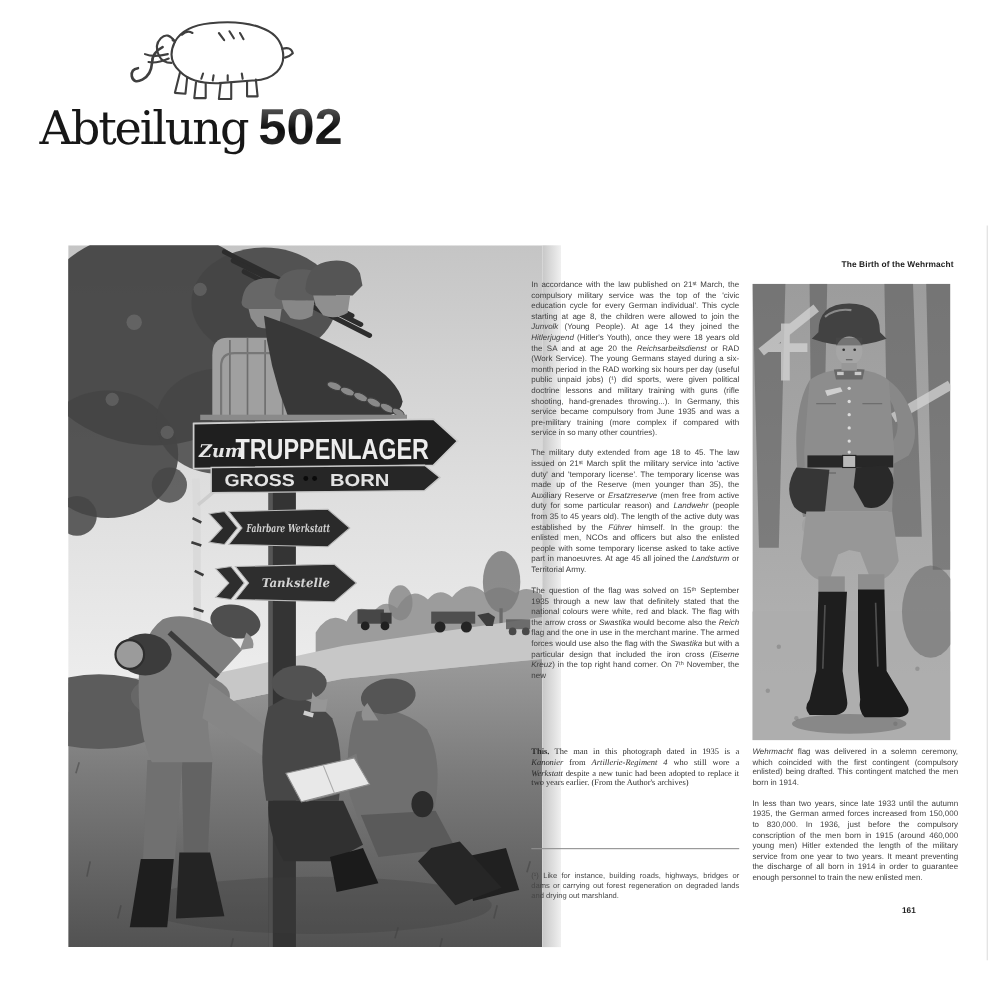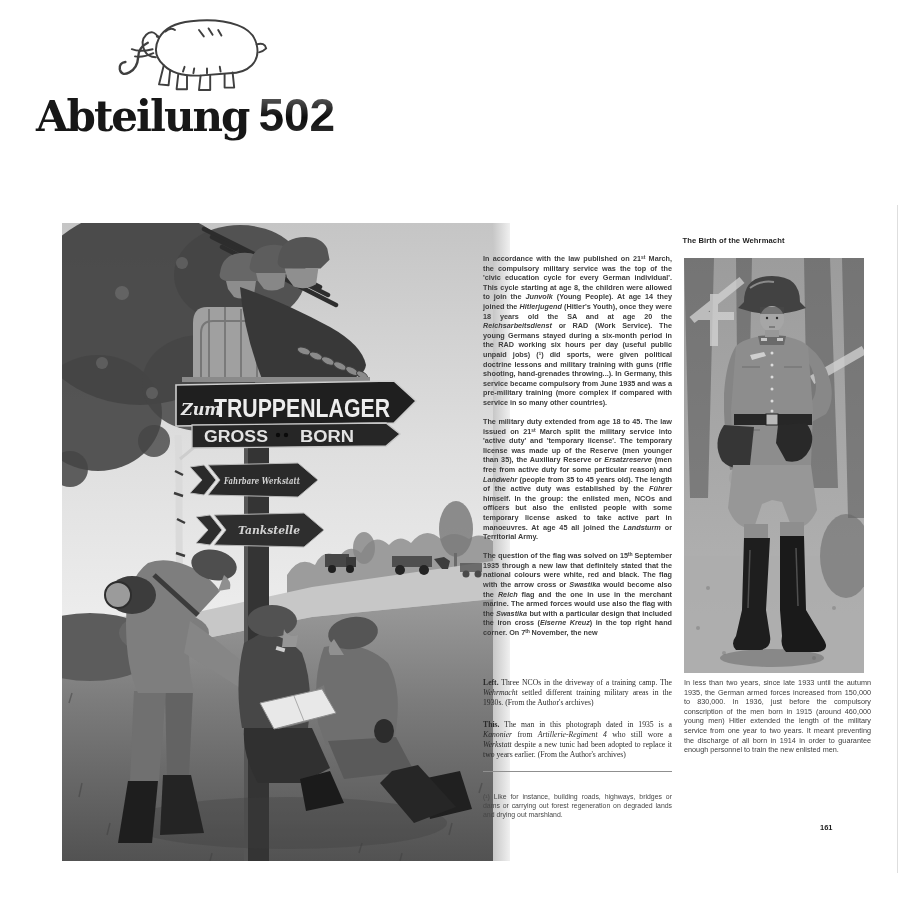--- a/index.html
+++ b/index.html
@@ -3,38 +3,38 @@
 <meta charset="utf-8">
 <style>
   html,body{margin:0;padding:0;}
   body{width:900px;height:900px;background:#ffffff;position:relative;overflow:hidden;
        font-family:"Liberation Sans",sans-serif;}
   .sheet{position:absolute;inset:0;background:#fff;}
 
   
   .logo-art{position:absolute;left:96px;top:14px;width:206px;height:80px;}
   .logo-word{position:absolute;left:36px;top:88px;width:320px;white-space:nowrap;}
-  .logo-word .brand{font-family:"DejaVu Serif",serif;font-weight:bold;font-size:42px;
+  .logo-word .brand{font-family:"DejaVu Serif",serif;font-weight:normal;font-size:42px;
        letter-spacing:-2px;color:#171717;}
   .logo-word .num{font-family:"Liberation Sans",sans-serif;font-weight:bold;font-size:46px;
        margin-left:10px;background:linear-gradient(180deg,#757575,#0c0c0c 55%,#3a3a3a);
        -webkit-background-clip:text;background-clip:text;color:transparent;}
 
   
   .left-page{position:absolute;left:22px;top:207px;width:448px;height:549px;}
   .page-edge{position:absolute;left:431px;top:0;width:17px;height:638px;
        background:linear-gradient(90deg,#c7c7c7,#f0f0f0);}
 
   
-  .running-head{position:absolute;left:600px;top:236px;width:267px;text-align:center;
+  .running-head{position:absolute;left:600px;top:236px;width:267px;text-align:right;
        font-size:7.6px;font-weight:bold;color:#1d1d1d;letter-spacing:.1px;}
   .col{position:absolute;width:189px;font-size:7.25px;line-height:9.6px;
        text-align:justify;color:#3d3d3d;}
   .col p{margin:0 0 9.5px 0;}
-  .col1{left:483px;top:254px;font-weight:bold;}
+  .col1{left:483px;top:254px;}
   .col2{left:684px;top:678px;width:187px;}
   .portrait{position:absolute;left:684px;top:258px;width:180px;height:414px;margin:0;}
   .captions{position:absolute;left:483px;top:678px;width:189px;
        font-family:"Liberation Serif",serif;font-size:7.7px;line-height:9.8px;
        color:#2a2a2a;text-align:justify;}
   .captions p{margin:0 0 13px 0;}
   .captions b{font-weight:bold;}
   .rule{position:absolute;left:483px;top:771px;width:189px;height:1px;background:#8f8f8f;border:0;margin:0;}
   .footnote{position:absolute;left:483px;top:785px;width:189px;font-size:6.9px;
        line-height:9px;color:#474747;text-align:justify;}
@@ -332,25 +332,25 @@
         <rect x="76" y="49" width="24" height="7" fill="#4a4a4a" opacity=".55"></rect>
         <circle cx="83" cy="60" r="1.2" fill="#2e2e2e"></circle>
           <circle cx="93" cy="60" r="1.2" fill="#2e2e2e"></circle>
         <path d="M85,69 h6" stroke="#555555" stroke-width="1"></path>
         <rect x="81" y="72" width="14" height="7" fill="#989898"></rect>
       </g>
     </svg>
   </figure>
 
   <div class="col col2">
+    <p><i>Wehrmacht</i> flag was delivered in a solemn ceremony, which coincided with the first contingent (compulsory enlisted) being drafted. This contingent matched the men born in 1914.</p>
     <p>In less than two years, since late 1933 until the autumn 1935, the German armed forces increased from 150,000 to 830,000. In 1936, just before the compulsory conscription of the men born in 1915 (around 460,000 young men) Hitler extended the length of the military service from one year to two years. It meant preventing the discharge of all born in 1914 in order to guarantee enough personnel to train the new enlisted men.</p>
   </div>
 
   <div class="captions">
-    <p><b>Left.</b> <span>Three NCOs in the driveway of a training camp. The <i>Wehrmacht</i> settled different training military areas in the 1930s. (From the Author's archives)</span></p>
     <p><b>This.</b> <span>The man in this photograph dated in 1935 is a <i>Kanonier</i> from <i>Artillerie-Regiment 4</i> who still wore a <i>Werkstatt</i> despite a new tunic had been adopted to replace it two years earlier. (From the Author's archives)</span></p>
   </div>
 
   <hr class="rule">
 
   <p class="footnote">(¹) Like for instance, building roads, highways, bridges or dams or carrying out forest regeneration on degraded lands and drying out marshland.</p>
 
   <div class="folio">161</div>
 
   <div class="scan-edge"></div>

